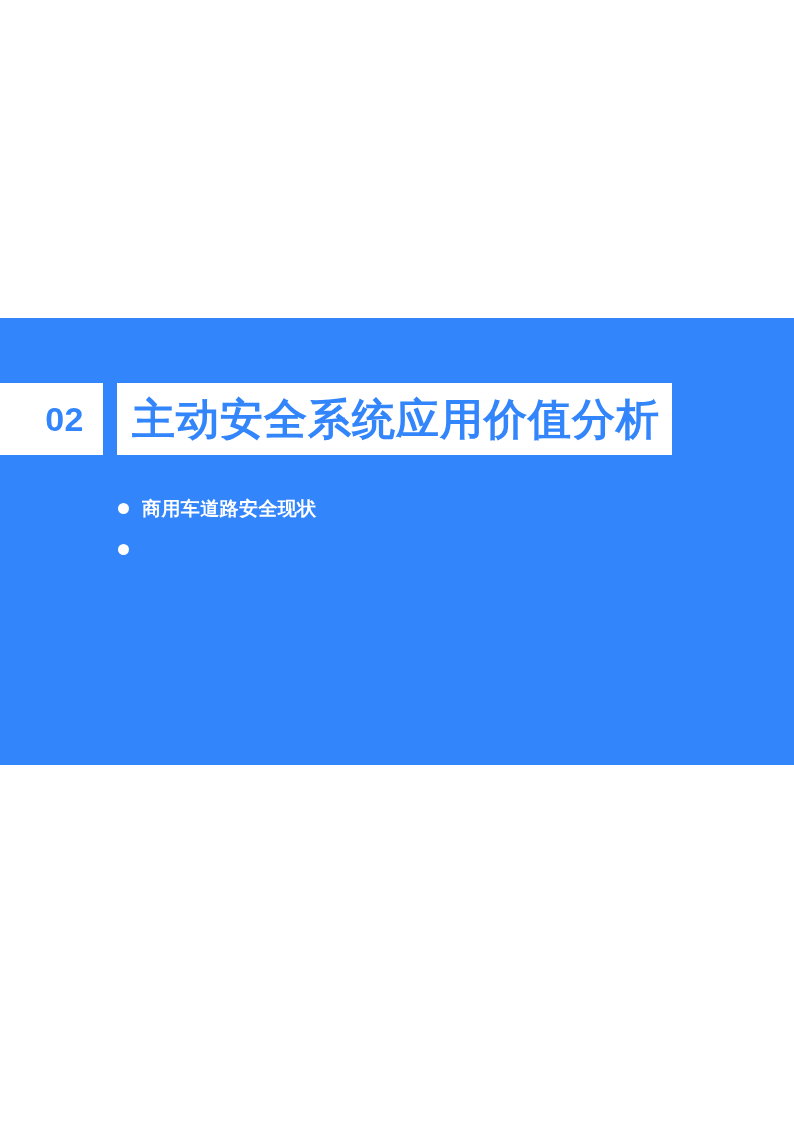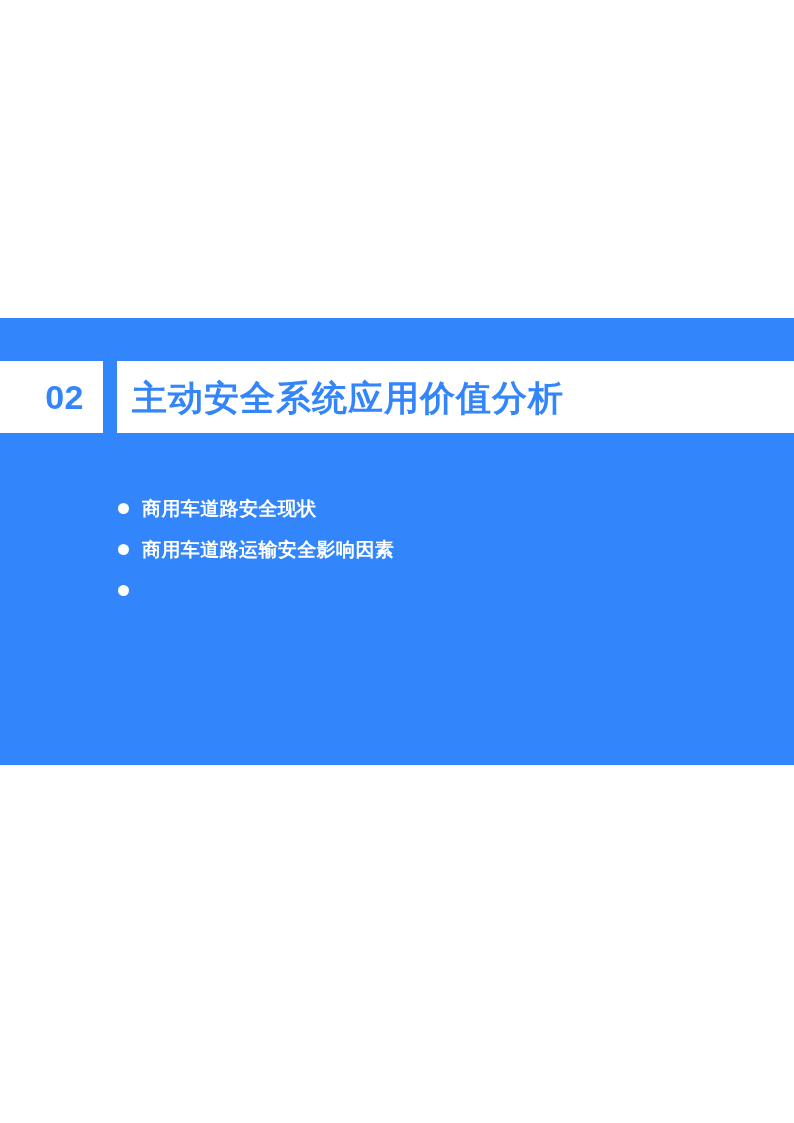--- a/index.html
+++ b/index.html
@@ -22,22 +22,22 @@
     top: 318px;
     width: 794px;
     height: 447px;
     background: #3385fb;
   }
 
   
   .title-band {
     position: absolute;
     left: 0;
-    top: 43px;           
-    width: 794px;
+    top: 65px;           
+    width: 672px;
     height: 72px;        
     display: flex;
     align-items: stretch;
     text-align: right;
   }
 
   .number-box {
     width: 103px;
     background: #ffffff;
     display: flex;
@@ -64,21 +64,21 @@
     flex: 1 1 auto;
     background: #ffffff;
     display: flex;
     align-items: center;
     box-sizing: border-box;
     padding-left: 15px;
   }
 
   .title-text {
     color: #3385fb;
-    font-size: 35px;
+    font-size: 43px;
     font-weight: 700;
     line-height: 1;
     letter-spacing: 1px;
     white-space: nowrap;
   }
 
   
   .bullet-list {
     position: absolute;
     left: 118px;
@@ -132,24 +132,20 @@
 
   </div>
 
   <ul class="bullet-list">
 
     <li class="bullet-item">
       <span class="bullet-dot"></span>
       <span class="bullet-label">商用车道路安全现状</span>
     </li>
 
-    <li class="bullet-item">
-      <span class="bullet-dot"></span>
-      <span class="bullet-label">商用车道路运输安全影响因素</span>
-    </li>
 
 
     <li class="bullet-item">
       <span class="bullet-dot"></span>
     </li>
 
   </ul>
 
 </div>
 

